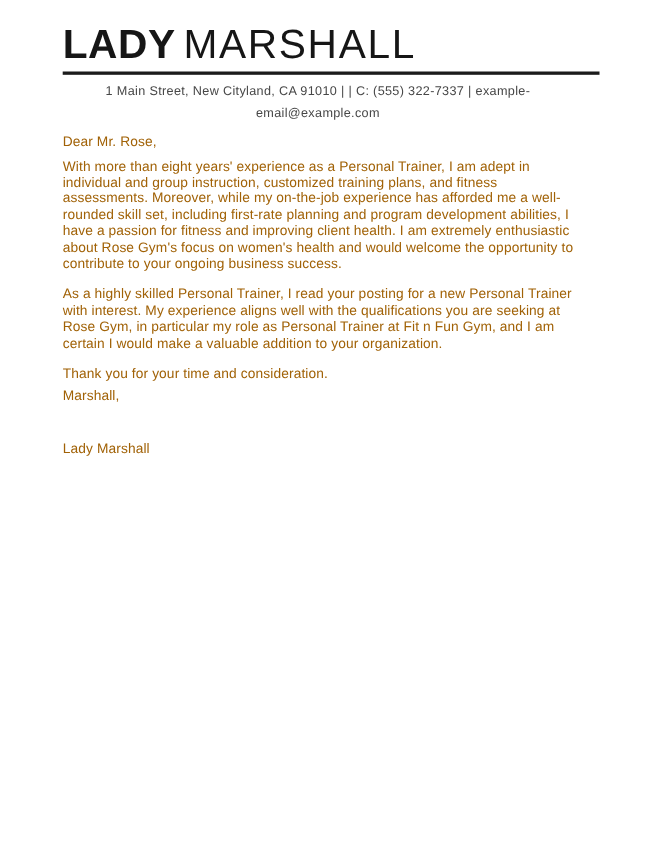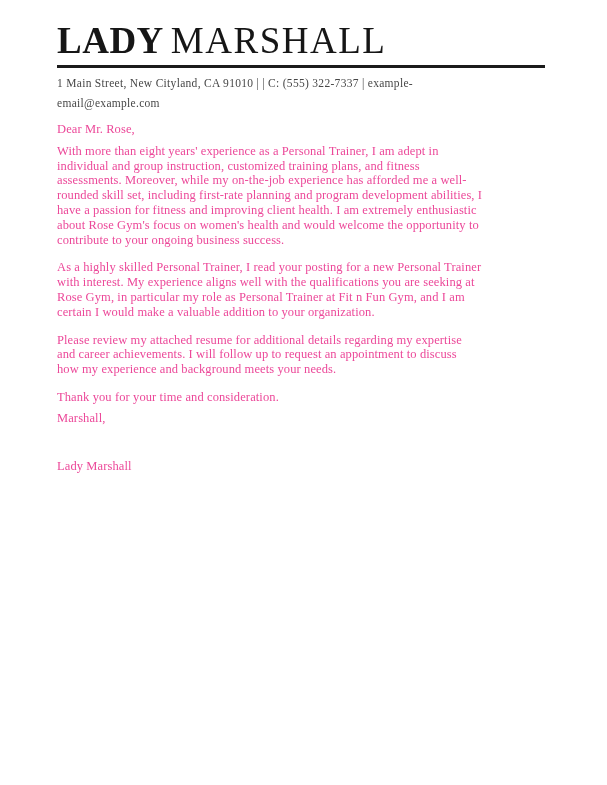--- a/index.html
+++ b/index.html
@@ -6,21 +6,21 @@
     margin: 0;
     padding: 0;
     background: #ffffff;
   }
   .page {
     position: relative;
     width: 576px;
     height: 785px;
     background: #ffffff;
     overflow: hidden;
-    font-family: Liberation Serif, serif;
+    font-family: Liberation Sans, sans-serif;
     color: #474747;
     box-sizing: border-box;
   }
   .content {
     box-sizing: border-box;
     padding: 22px 55px 0 57px;
   }
   
   .name {
     margin: 0;
@@ -44,32 +44,33 @@
     background: #1b1b1b;
     margin-top: 5px;
   }
   .contact {
     margin: 6px 0 0 0;
     font-size: 11.5px;
     line-height: 19.5px;
     letter-spacing: 0.3px;
     color: #474747;
     white-space: pre-line;
+    text-align: center;
   }
   
   .body-text {
     margin-top: 9px;
     width: 500px;
   }
   .body-text p {
     margin: 0 0 13px 0;
     font-size: 12.5px;
     line-height: 14.8px;
     letter-spacing: 0.1px;
-    color: #ec4899;
+    color: #a16207;
     white-space: pre-line;
   }
   p.salutation   { margin-bottom: 7px; }
   p.thank-you    { margin-bottom: 6px; }
   p.closing      { margin-bottom: 33px; }
   p.signature    { margin-bottom: 0; }
 </style>
 </head>
 <body>
 
@@ -91,22 +92,19 @@
 individual and group instruction, customized training plans, and fitness
 assessments. Moreover, while my on-the-job experience has afforded me a well-
 rounded skill set, including first-rate planning and program development abilities, I
 have a passion for fitness and improving client health. I am extremely enthusiastic
 about Rose Gym's focus on women's health and would welcome the opportunity to
 contribute to your ongoing business success.</p>
       <p>As a highly skilled Personal Trainer, I read your posting for a new Personal Trainer
 with interest. My experience aligns well with the qualifications you are seeking at
 Rose Gym, in particular my role as Personal Trainer at Fit n Fun Gym, and I am
 certain I would make a valuable addition to your organization.</p>
-      <p>Please review my attached resume for additional details regarding my expertise
-and career achievements. I will follow up to request an appointment to discuss
-how my experience and background meets your needs.</p>
       <p class="thank-you">Thank you for your time and consideration.</p>
       <p class="closing">Marshall,</p>
       <p class="signature">Lady Marshall</p>
     </main>
 
   </div>
 </div>
 
 </body></html>

